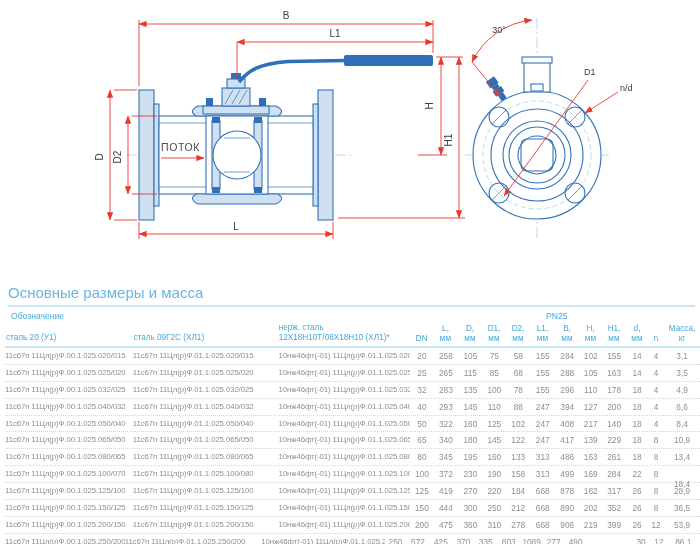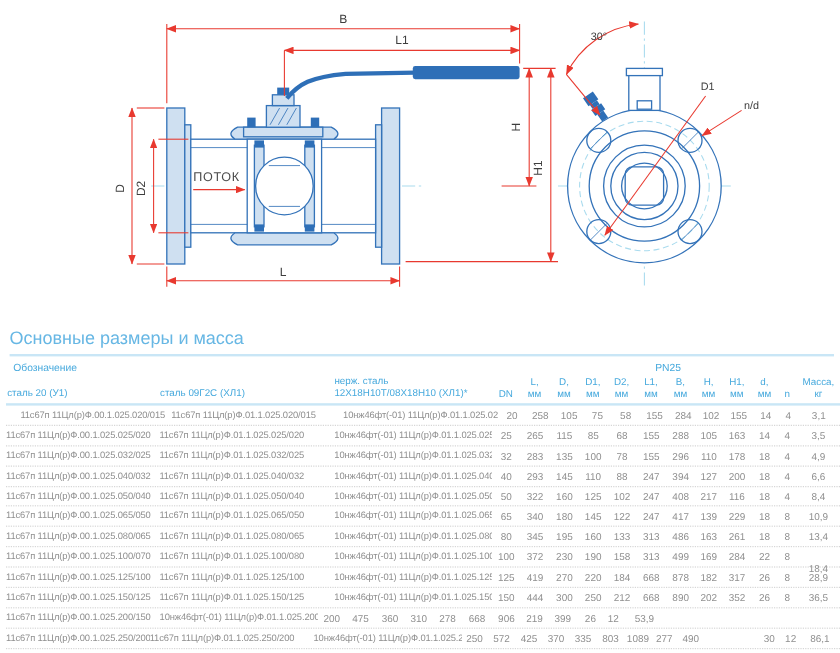--- a/index.html
+++ b/index.html
@@ -14,21 +14,21 @@
   .thin{stroke:#3473b9;stroke-width:.7;fill:none;}
   .dim{stroke:#e8392f;stroke-width:.9;fill:none;}
   .cl{stroke:#a9dbee;stroke-width:.9;fill:none;stroke-dasharray:11 3 2 3;}
   .cld{stroke:#a9dbee;stroke-width:.9;fill:none;stroke-dasharray:5 3;}
   .dimtxt{font-family:"Liberation Sans",sans-serif;font-size:10px;fill:#3e3e3e;}
   .dimtxt-s{font-family:"Liberation Sans",sans-serif;font-size:9px;fill:#3e3e3e;}
   .flowtxt{font-family:"Liberation Sans",sans-serif;font-size:10.5px;fill:#4a4a4a;letter-spacing:.6px;}
 
   
   #table{position:absolute;top:272px;left:0;width:700px;}
-  .t-title{margin:2px 0 0 8px;font-size:15px;font-weight:400;color:#67b7e4;}
+  .t-title{margin:12px 0 0 8px;font-size:15px;font-weight:400;color:#67b7e4;}
   .rule{border:none;border-top:2px solid #c9e6f6;margin:4px 5px 0 8px;}
   .hrow1{display:flex;margin:4px 0 0 5px;}
   .hrow1 .desig{width:406px;font-size:8.6px;color:#46a9dd;padding-left:6px;}
   .hrow1 .pn{width:289px;text-align:center;font-size:8.6px;color:#46a9dd;}
   .hrow2{display:flex;margin:2px 0 0 5px;align-items:flex-end;padding-bottom:3px;}
   .mat{font-size:8.2px;color:#46a9dd;line-height:10px;}
   .nh{font-size:8.2px;color:#46a9dd;text-align:center;line-height:9.5px;display:flex;flex-direction:column;justify-content:flex-end;}
   .nh span{display:block;}
   .rows{margin:0 0 0 5px;border-top:2px solid #c9e6f6;}
   .trow{display:flex;height:15.9px;line-height:15.9px;border-bottom:1px dotted #d6d6d6;align-items:center;}
@@ -229,21 +229,21 @@
         </div>
         <div class="nh" style="width: 36px;">
           <span>Масса,</span>
           <span>кг</span>
         </div>
       </div>
   </div>
 
   <div class="rows">
       <div class="trow">
-        <div class="des" style="width: 128px; margin-left: 12px;">11с67п 11Цл(р)Ф.00.1.025.020/015</div>
+        <div class="des" style="width: 128px;">11с67п 11Цл(р)Ф.00.1.025.020/015</div>
         <div class="des" style="width: 146px;">11с67п 11Цл(р)Ф.01.1.025.020/015</div>
         <div class="des" style="width: 132px;">10нж46фт(-01) 11Цл(р)Ф.01.1.025.020/015</div>
         <div class="num" style="width: 23px;">20</div>
         <div class="num" style="width: 25px;">258</div>
         <div class="num" style="width: 24px;">105</div>
         <div class="num" style="width: 24px;">75</div>
         <div class="num" style="width: 24px;">58</div>
         <div class="num" style="width: 25px;">155</div>
         <div class="num" style="width: 24px;">284</div>
         <div class="num" style="width: 23px;">102</div>
@@ -308,21 +308,21 @@
         <div class="des" style="width: 146px;">11с67п 11Цл(р)Ф.01.1.025.050/040</div>
         <div class="des" style="width: 132px;">10нж46фт(-01) 11Цл(р)Ф.01.1.025.050/040</div>
         <div class="num" style="width: 23px;">50</div>
         <div class="num" style="width: 25px;">322</div>
         <div class="num" style="width: 24px;">160</div>
         <div class="num" style="width: 24px;">125</div>
         <div class="num" style="width: 24px;">102</div>
         <div class="num" style="width: 25px;">247</div>
         <div class="num" style="width: 24px;">408</div>
         <div class="num" style="width: 23px;">217</div>
-        <div class="num" style="width: 24px;">116</div>
+        <div class="num" style="width: 24px;">140</div>
         <div class="num" style="width: 22px;">18</div>
         <div class="num" style="width: 16px;">4</div>
         <div class="num" style="width: 36px;">8,4</div>
       </div>
       <div class="trow">
         <div class="des" style="width: 128px;">11с67п 11Цл(р)Ф.00.1.025.065/050</div>
         <div class="des" style="width: 146px;">11с67п 11Цл(р)Ф.01.1.025.065/050</div>
         <div class="des" style="width: 132px;">10нж46фт(-01) 11Цл(р)Ф.01.1.025.065/050</div>
         <div class="num" style="width: 23px;">65</div>
         <div class="num" style="width: 25px;">340</div>
@@ -400,20 +400,21 @@
         <div class="num" style="width: 25px;">668</div>
         <div class="num" style="width: 24px;">890</div>
         <div class="num" style="width: 23px;">202</div>
         <div class="num" style="width: 24px;">352</div>
         <div class="num" style="width: 22px;">26</div>
         <div class="num" style="width: 16px;">8</div>
         <div class="num" style="width: 36px;">36,5</div>
       </div>
       <div class="trow">
         <div class="des" style="width: 128px;">11с67п 11Цл(р)Ф.00.1.025.200/150</div>
+        <div class="des" style="width: 146px;">11с67п 11Цл(р)Ф.01.1.025.200/150</div>
         <div class="des" style="width: 132px;">10нж46фт(-01) 11Цл(р)Ф.01.1.025.200/150</div>
         <div class="num" style="width: 23px;">200</div>
         <div class="num" style="width: 25px;">475</div>
         <div class="num" style="width: 24px;">360</div>
         <div class="num" style="width: 24px;">310</div>
         <div class="num" style="width: 24px;">278</div>
         <div class="num" style="width: 25px;">668</div>
         <div class="num" style="width: 24px;">906</div>
         <div class="num" style="width: 23px;">219</div>
         <div class="num" style="width: 24px;">399</div>

